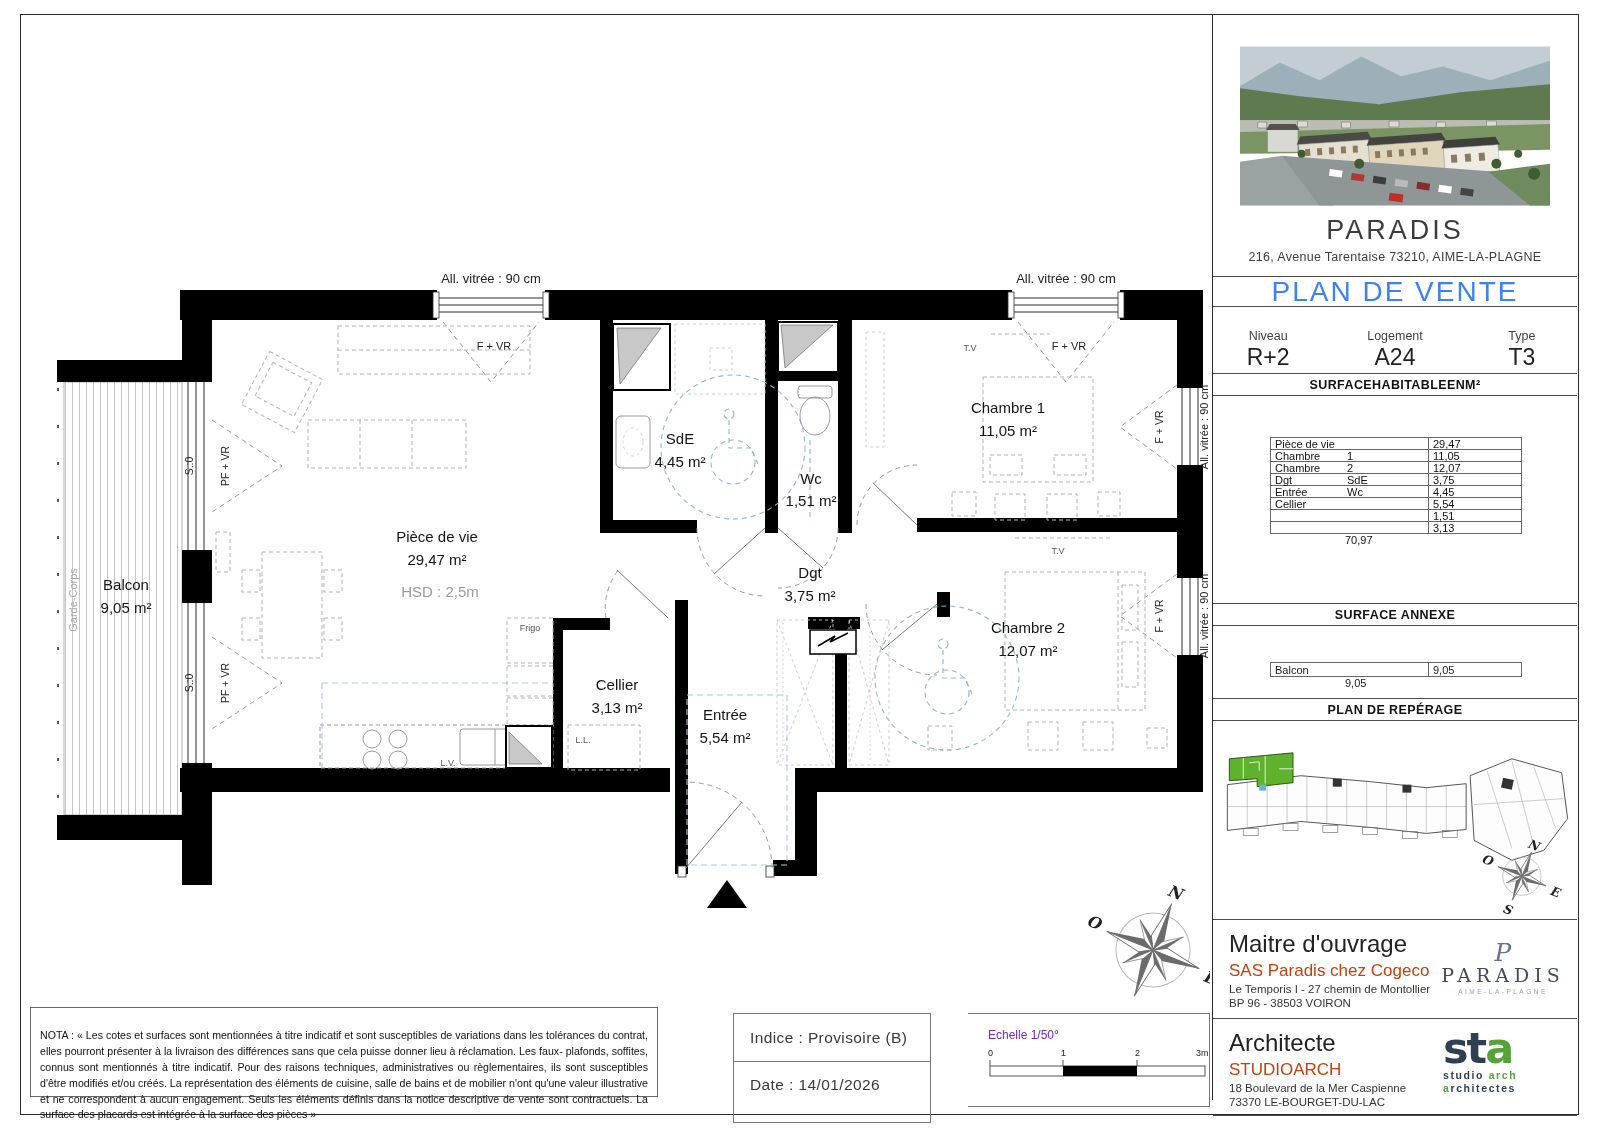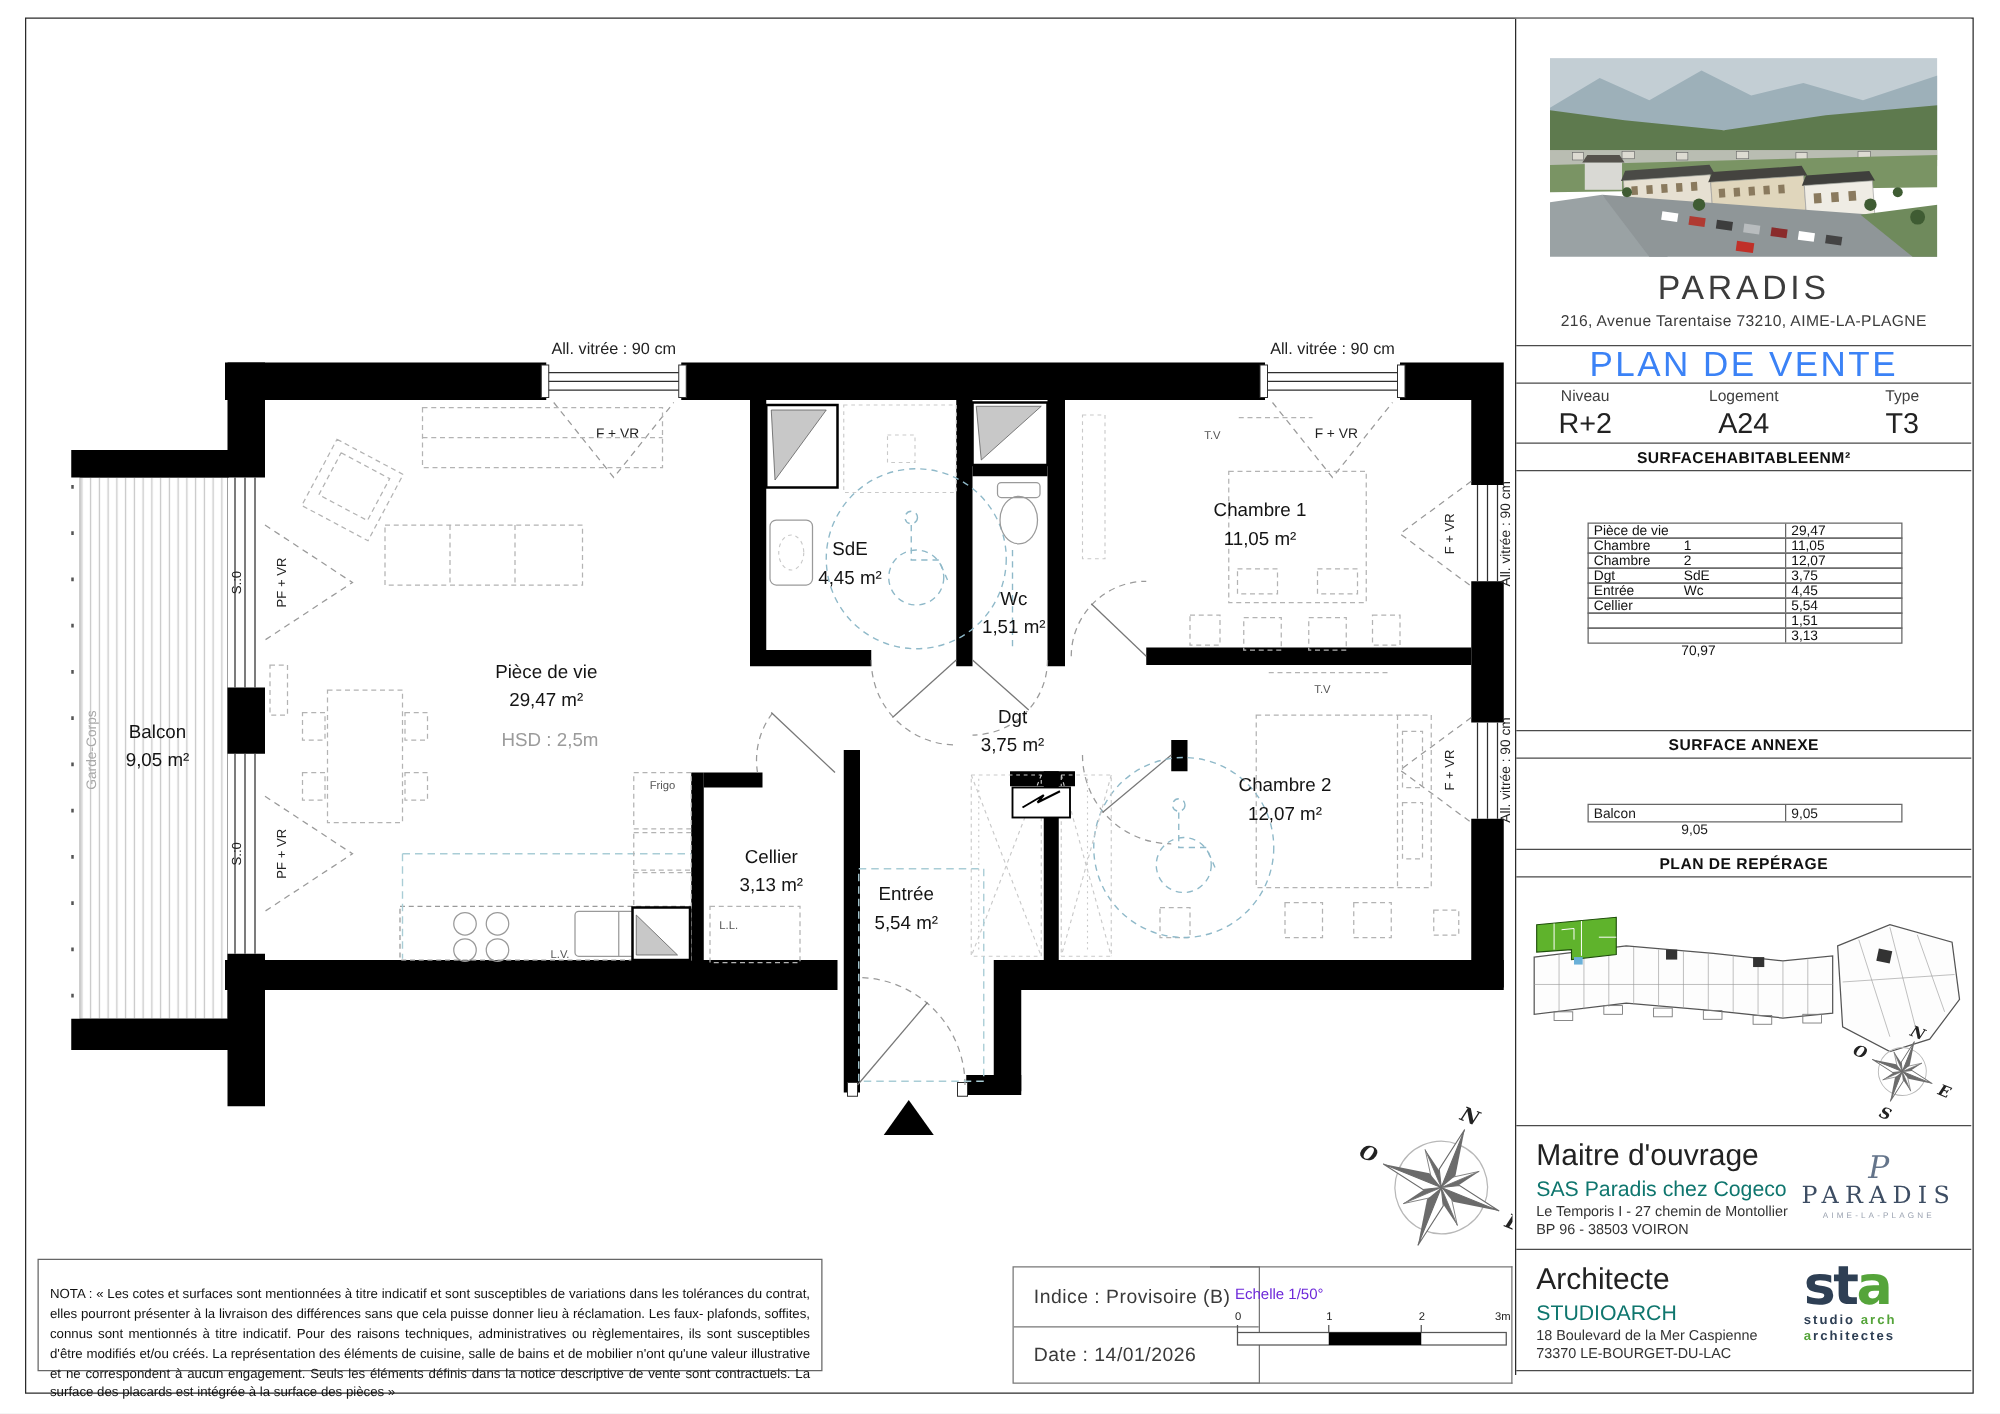--- a/index.html
+++ b/index.html
@@ -6,54 +6,54 @@
   #page{position:relative;width:1600px;height:1131px;background:#fff;font-family:"Liberation Sans",sans-serif;color:#1a1a1a;overflow:hidden;}
   .outer-border{position:absolute;left:20px;top:14px;width:1557px;height:1099px;border:1.5px solid #2b2b2b;pointer-events:none;}
   
   #sidebar{position:absolute;left:1212px;top:15px;width:365px;height:1085px;background:#fff;border-left:1.4px solid #2b2b2b;box-sizing:border-box;}
   .sec{box-sizing:border-box;border-bottom:1px solid #4a4a4a;position:relative;overflow:hidden;}
   .sec-head{height:262px;}
   .photo-wrap{width:310px;height:160px;margin:31px auto 0;overflow:hidden;}
   .proj-name{text-align:center;font-size:27px;letter-spacing:3px;color:#3c3c3c;margin-top:9px;}
   .proj-addr{text-align:center;font-size:12.5px;color:#3c3c3c;margin-top:4px;letter-spacing:.3px;}
   .sec-title{height:30px;display:flex;align-items:center;justify-content:center;font-size:28px;letter-spacing:2px;color:#3b82f6;text-align:right;}
-  .sec-meta{height:48px;display:flex;}
+  .sec-meta{height:48px;display:flex;margin-top:19px;}
   .meta-col{flex:1;text-align:center;}
   .meta-label{font-size:12.5px;color:#3f3f3f;margin-top:3px;}
   .meta-value{font-size:23px;color:#222;margin-top:1px;text-align:center;}
   .sec-subtitle{height:22px;display:flex;align-items:center;justify-content:center;font-size:12.5px;font-weight:bold;color:#111;letter-spacing:.4px;}
   .sec-table{height:208px;}
   .stable{position:absolute;left:57px;top:41px;width:252px;font-size:11px;color:#111;}
   .srow{display:flex;height:13px;line-height:12px;border:1px solid #666;margin-top:-1px;box-sizing:border-box;}
   .srow:first-child{margin-top:0;}
   .scell-l{width:158px;border-right:1px solid #666;padding-left:4px;position:relative;box-sizing:border-box;}
   .l2{position:absolute;left:76px;top:0;}
   .scell-v{flex:1;padding-left:4px;}
   .stotal{margin-left:71px;padding-left:4px;height:13px;line-height:13px;}
   .sec-annexe{height:73px;}
   .atable{position:absolute;left:57px;top:36px;width:252px;font-size:11px;}
   .arow{display:flex;height:15px;line-height:14px;border:1px solid #666;box-sizing:border-box;}
   .sec-reperage{height:199px;}
   .sec-maitre{height:99px;}
   .sec-arch{height:97px;border-bottom:1px solid #4a4a4a;}
   .block-title{font-size:24px;color:#222;margin:10px 0 0 16px;}
-  .block-name{font-size:17px;color:#0f766e;margin:3px 0 0 16px;}
+  .block-name{font-size:17px;color:#c2410c;margin:3px 0 0 16px;}
   .block-line{font-size:11.5px;color:#333;margin:2px 0 0 16px;}
   .paradis-logo{position:absolute;right:6px;top:22px;width:136px;text-align:center;}
   .pl-mono{font-family:"DejaVu Serif",serif;font-style:italic;font-size:25px;color:#64748a;line-height:22px;}
   .pl-name{font-family:"DejaVu Serif",serif;font-size:19px;letter-spacing:5px;color:#3d4d63;margin-top:0px;}
   .pl-sub{font-size:6.5px;letter-spacing:2.5px;color:#9aa2b0;margin-top:2px;}
   .sta-logo{position:absolute;right:16px;top:8px;width:118px;text-align:left;}
   .sta-big{font-size:43px;font-weight:bold;letter-spacing:-2px;line-height:42px;color:#2e3f54;font-family:"DejaVu Sans",sans-serif;}
   .sta-big .grn{color:#55a43a;}
   .sta-l1,.sta-l2{font-size:10.5px;font-weight:bold;letter-spacing:1.6px;color:#2e3f54;line-height:13px;}
   .grn{color:#55a43a;}
   
   #nota{position:absolute;left:30px;top:1007px;width:628px;height:90px;border:1px solid #666;box-sizing:border-box;padding:20px 9px;font-size:10.6px;line-height:1.5;color:#111;text-align:justify;}
-  #indice-box{position:absolute;left:810px;top:1013px;width:198px;height:94px;border:1px solid #777;box-sizing:border-box;}
+  #indice-box{position:absolute;left:733px;top:1013px;width:198px;height:110px;border:1px solid #777;box-sizing:border-box;}
   .ind-row{height:46px;line-height:46px;padding-left:16px;font-size:15.5px;color:#3a3a3a;letter-spacing:.4px;}
   .ind-row.first{border-bottom:1px solid #777;height:47px;line-height:47px;}
   #echelle-box{position:absolute;left:968px;top:1013px;width:242px;height:94px;border:1px solid #777;border-left:none;box-sizing:border-box;}
   .ech-label{font-size:12px;color:#6d28d9;margin:14px 0 0 20px;}
   
   .wall{fill:#000;stroke:none;}
   .win{stroke:#2e2e2e;stroke-width:1;fill:none;}
   .jamb{fill:#fff;stroke:#2e2e2e;stroke-width:.8;}
   .furn{fill:none;stroke:#b3b3b3;stroke-width:1;stroke-dasharray:4 3;}
   .furn2{fill:none;stroke:#c9c9c9;stroke-width:.9;stroke-dasharray:3 3;}

